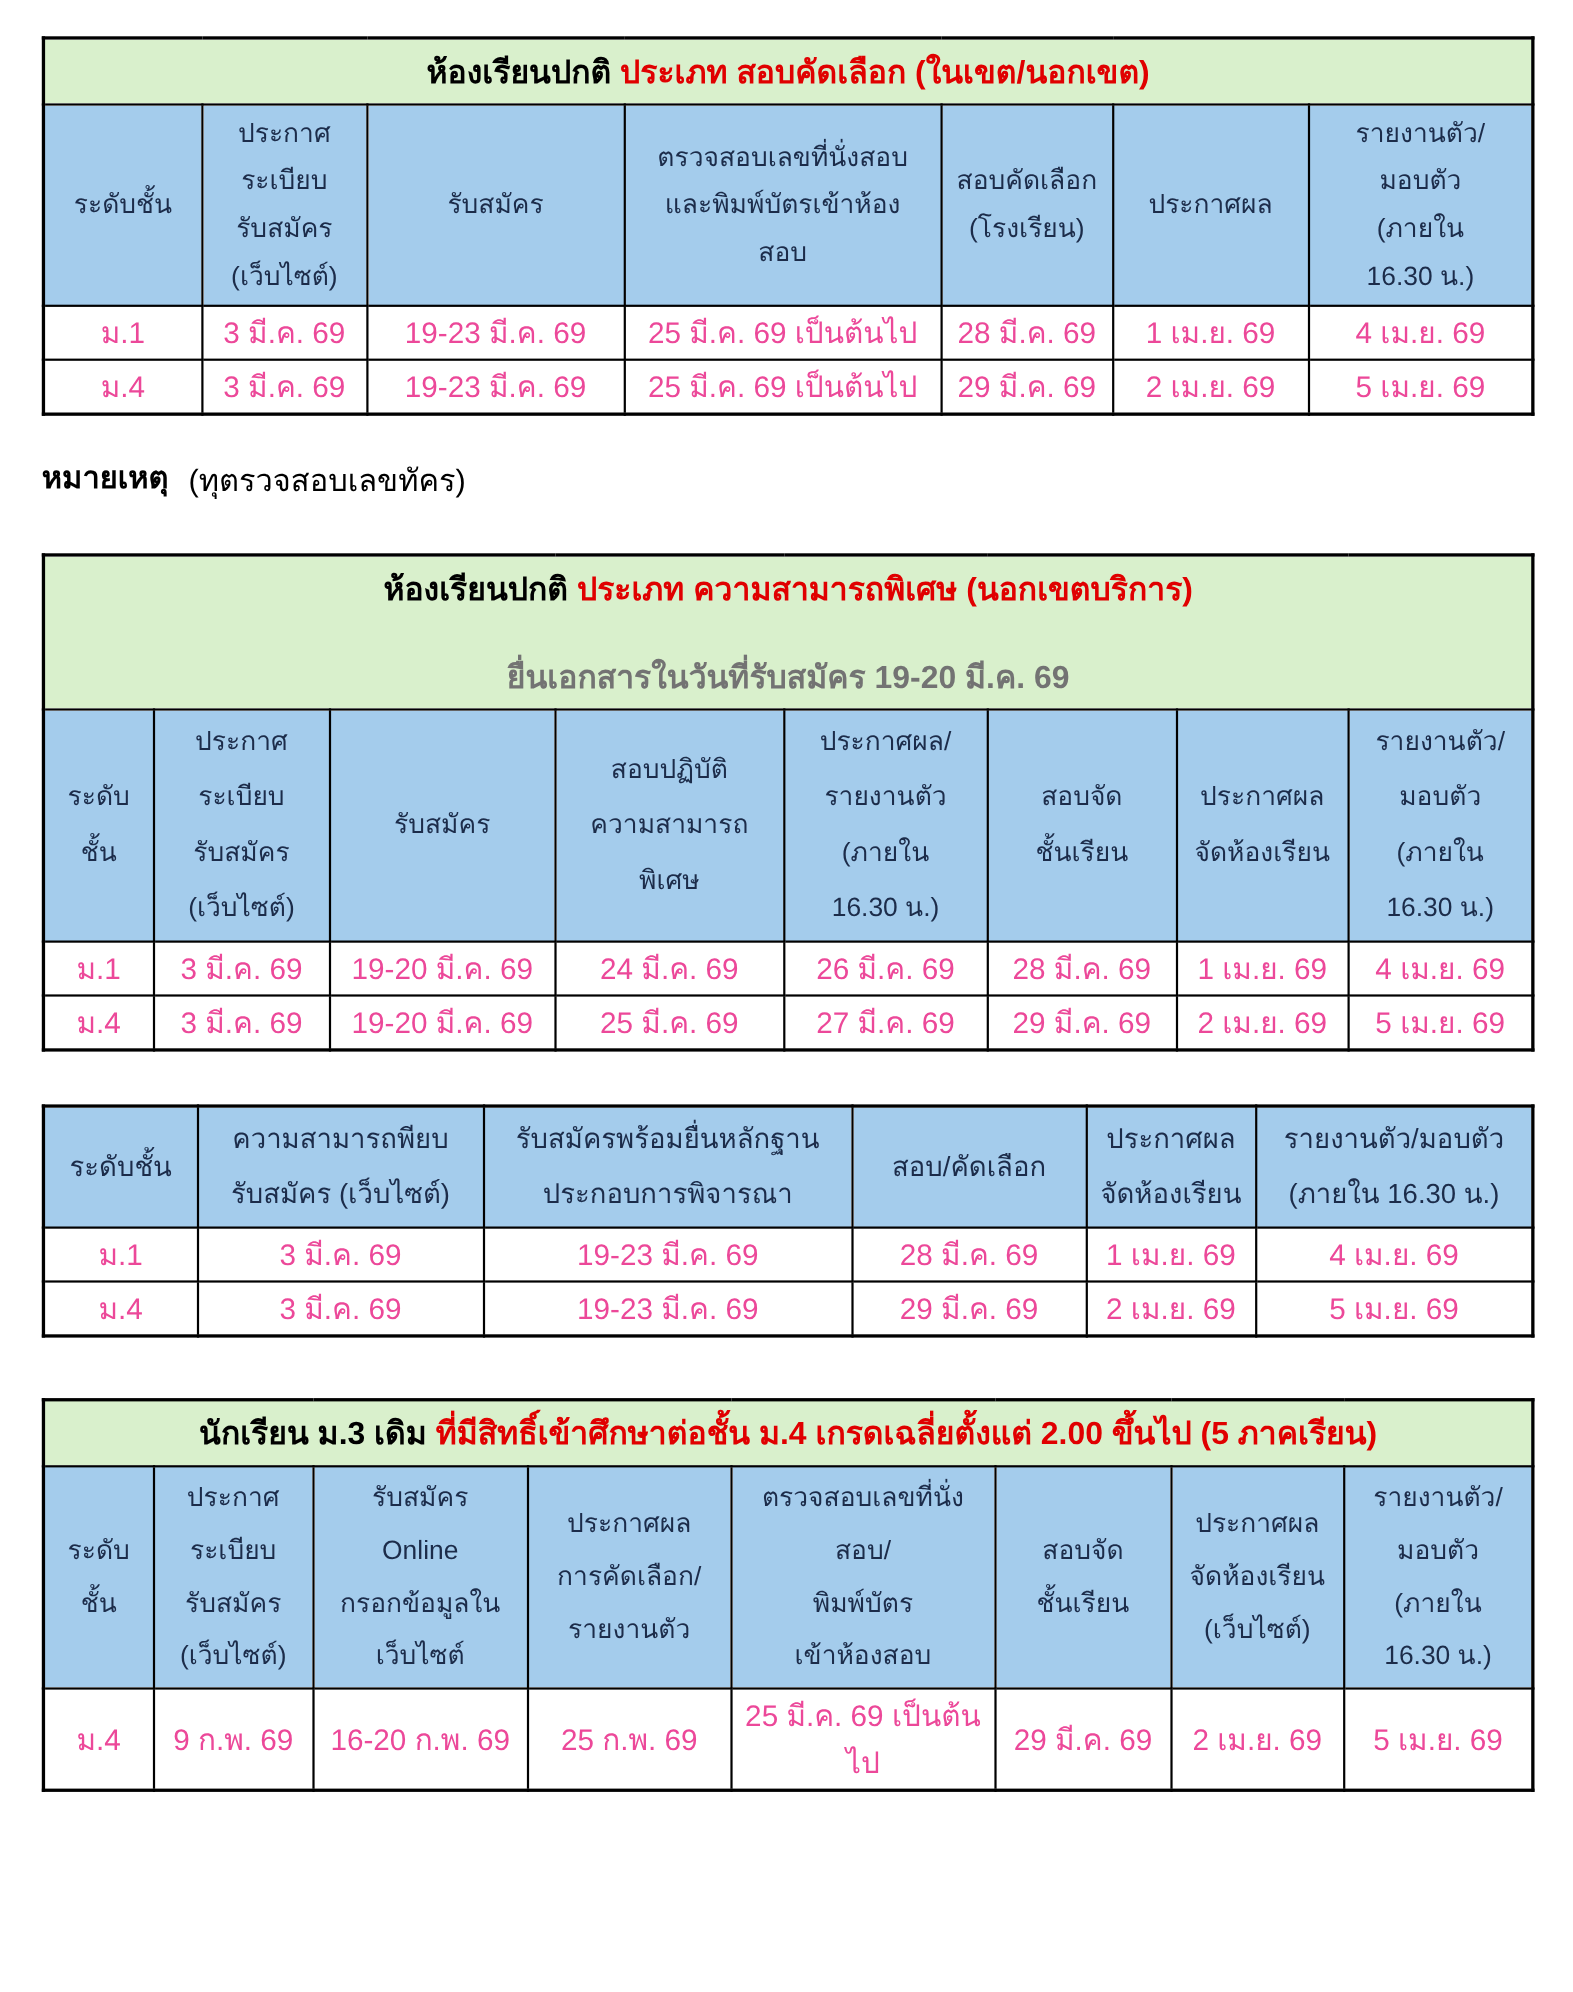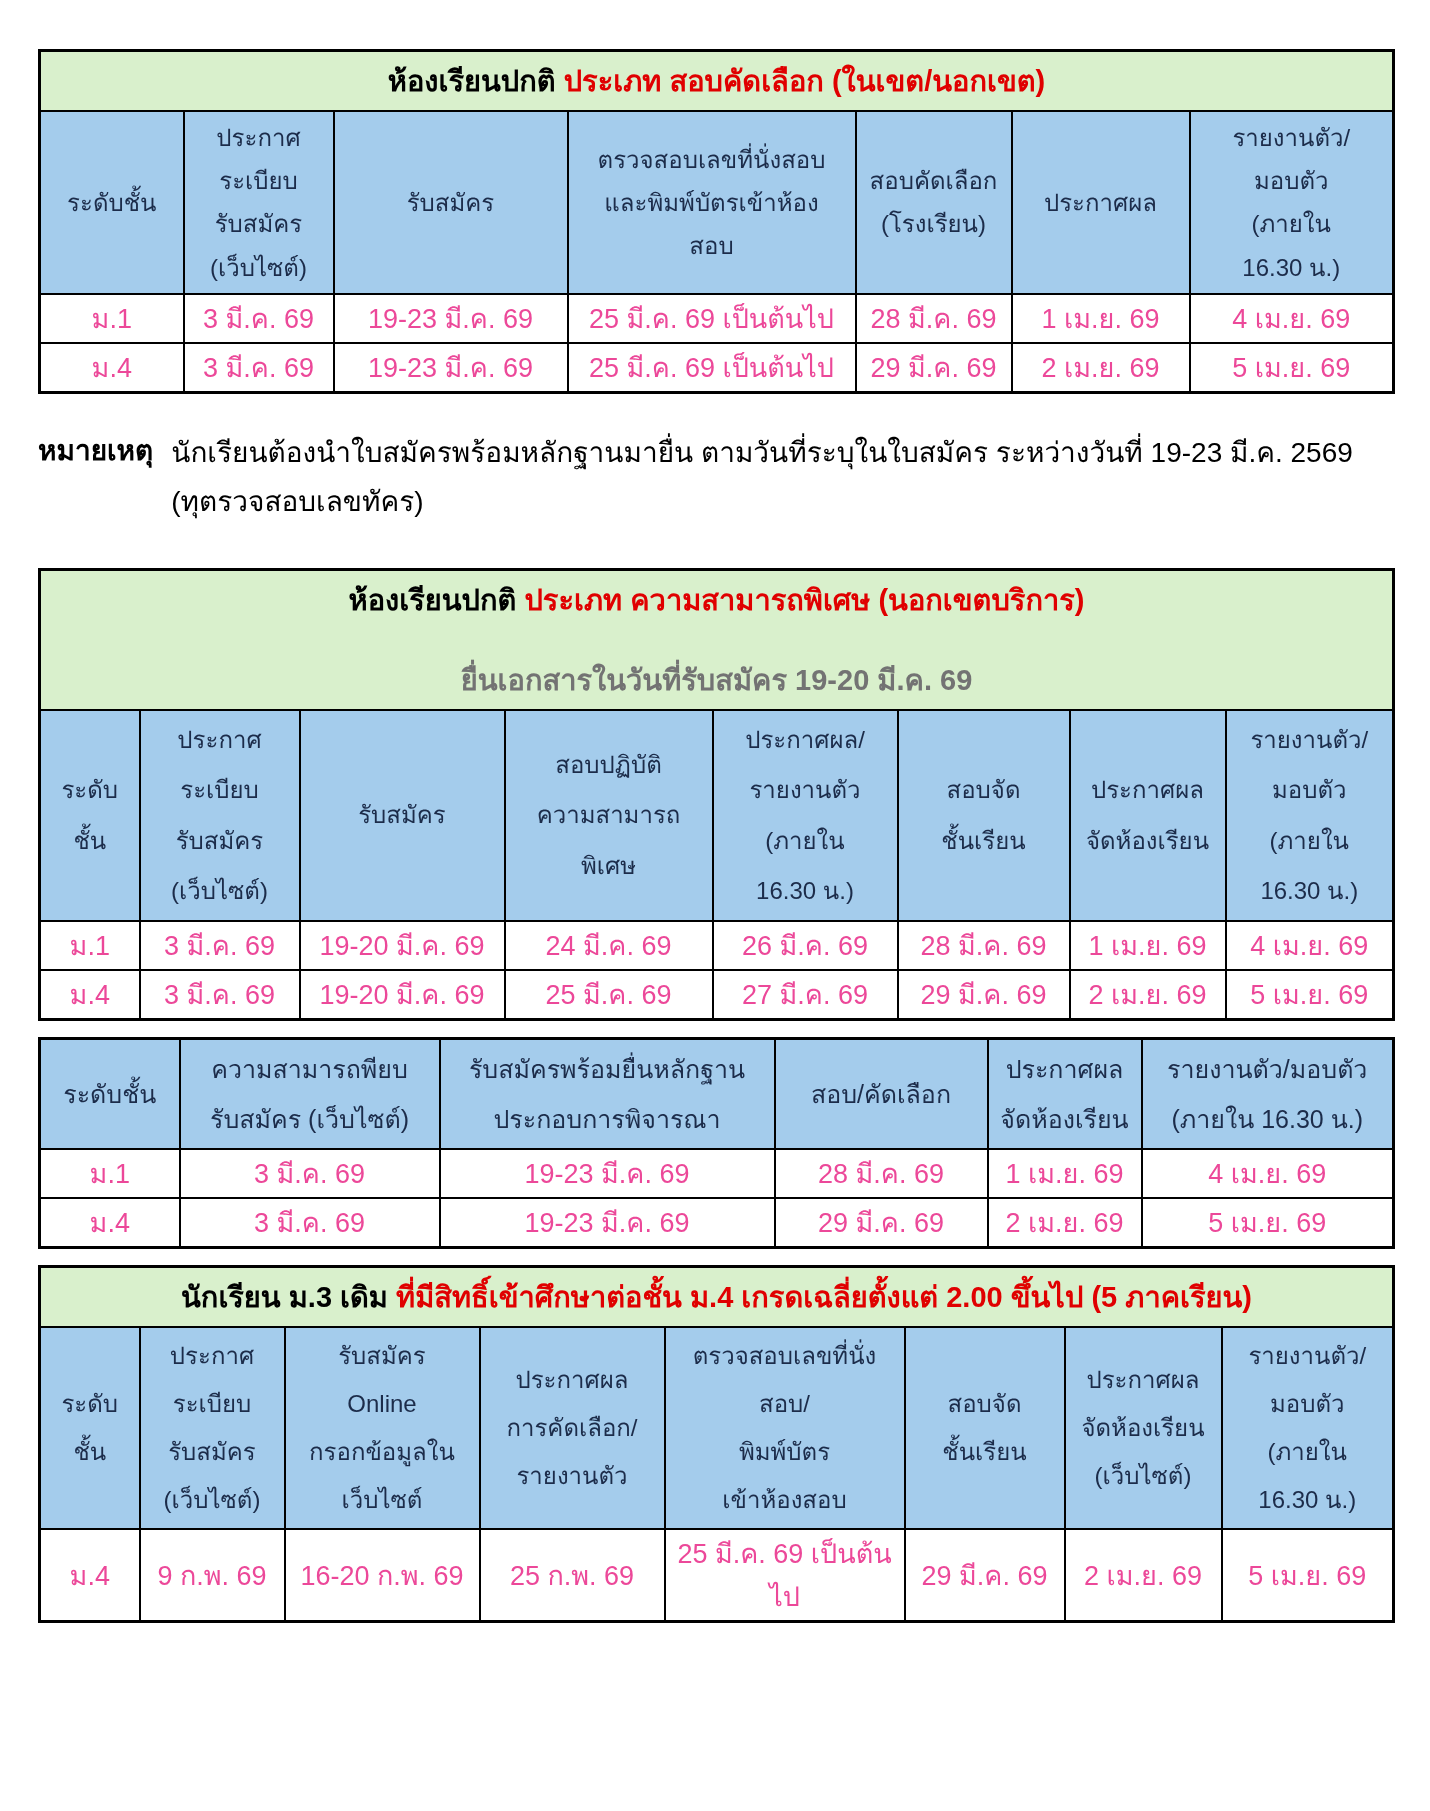--- a/index.html
+++ b/index.html
@@ -13,21 +13,20 @@
     min-height: 1811px;
     box-sizing: border-box;
     padding: 33px 38px 40px 38px;
     background: #ffffff;
   }
   table.doc-table {
     border-collapse: collapse;
     table-layout: fixed;
     width: 1354px;
     border: 3px solid #000;
-    margin-top: 16px;
   }
   table.doc-table td {
     border: 2px solid #000;
     text-align: center;
     vertical-align: middle;
     box-sizing: border-box;
     overflow: hidden;
   }
   td.title-cell {
     background: #d9f0cc;
@@ -140,21 +139,20 @@
       <td class="dc">29 มี.ค. 69</td>
       <td class="dc">2 เม.ย. 69</td>
       <td class="dc">5 เม.ย. 69</td>
     </tr>
   </tbody>
     </table>
 
   <div class="note note1">
     <span class="note-label">หมายเหตุ</span>
     <span class="note-body">
-      <div>นักเรียนต้องนำใบสมัครพร้อมหลักฐานมายื่น ตามวันที่ระบุในใบสมัคร ระหว่างวันที่ 19-23 มี.ค. 2569</div>
       <div>(ทุตรวจสอบเลขทัคร)</div>
     </span>
   </div>
 
   <table class="doc-table t2">
     <colgroup>
       <col style="width:100px">
         <col style="width:160px">
         <col style="width:205px">
         <col style="width:208px">

